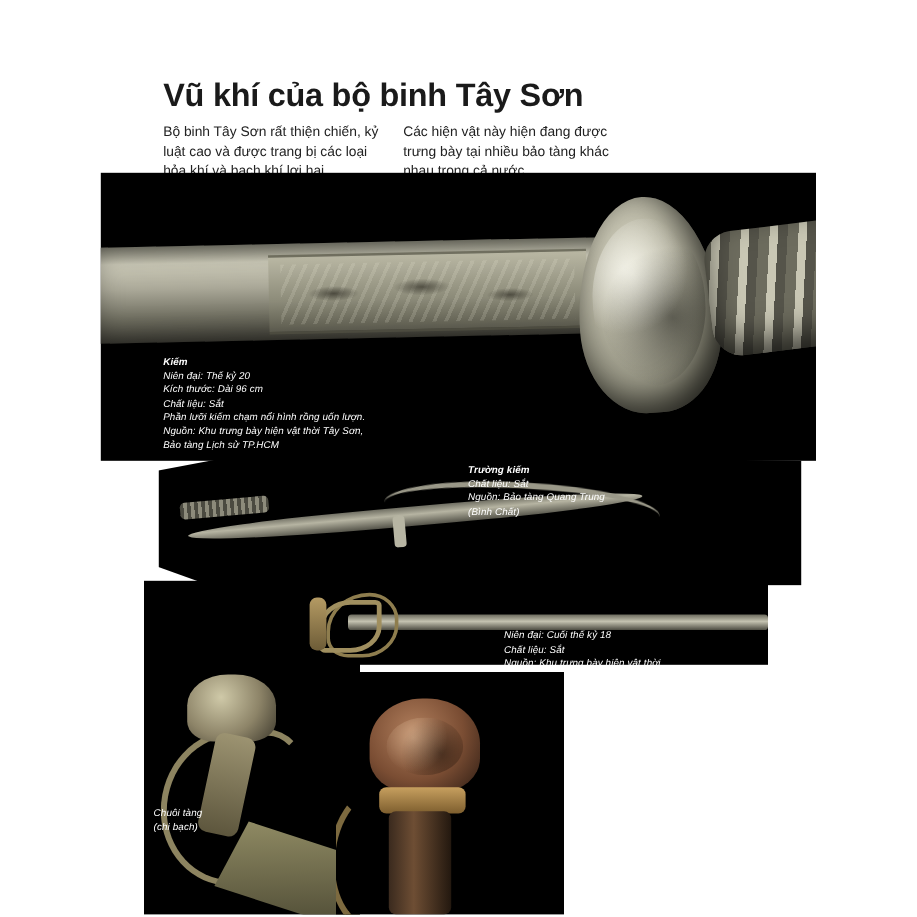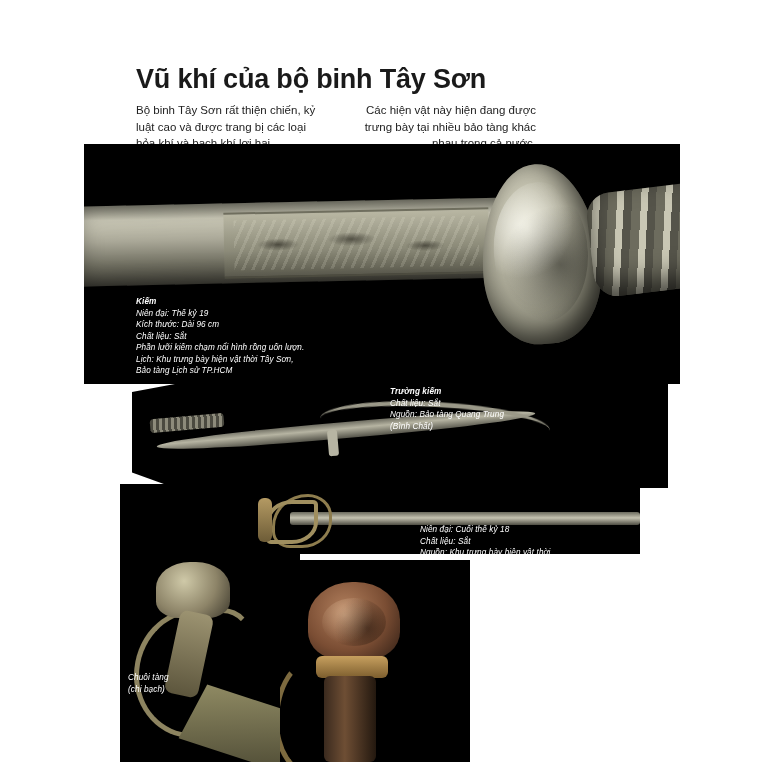--- a/index.html
+++ b/index.html
@@ -8,21 +8,21 @@
 
   
   .title{
     position:absolute;left:136px;top:46px;width:560px;
     font-size:27px;font-weight:bold;color:#1a1a1a;letter-spacing:-0.2px;
   }
   .intro-col{
     position:absolute;top:102px;font-size:11.5px;line-height:16.5px;color:#222;
   }
   .intro-col.left{left:136px;width:190px;}
-  .intro-col.right{left:336px;width:200px;text-align:right;}
+  .intro-col.right{left:336px;width:200px;}
 
   
   .photo{position:absolute;overflow:hidden;background:#000;}
 
   .plate1{left:84px;top:144px;width:596px;height:240px;}
   
   .p1-blade{
     position:absolute;left:-10px;top:58px;width:440px;height:80px;
     background:linear-gradient(180deg,#8e8d7e 0%,#cfcdbb 18%,#a9a797 45%,#6f6e60 75%,#43423a 100%);
     transform:rotate(-1.2deg);
@@ -178,25 +178,25 @@
   <div class="photo plate1">
     <div class="p1-blade"></div>
     <div class="p1-engrave"></div>
     <div class="p1-guard"></div>
     <div class="p1-pommel"></div>
 
   </div>
 
   <div class="cap" style="left:136px;top:296px;width:230px;">
     <b>Kiếm</b><br>
-    <span>Niên đại: Thế kỷ 19</span><br>
+    <span>Niên đại: Thế kỷ 20</span><br>
     <span>Kích thước: Dài 96 cm</span><br>
     <span>Chất liệu: Sắt</span><br>
     <span>Phần lưỡi kiếm chạm nổi hình rồng uốn lượn.</span><br>
-    <span>Lịch: Khu trưng bày hiện vật thời Tây Sơn,</span><br>
+    <span>Nguồn: Khu trưng bày hiện vật thời Tây Sơn,</span><br>
     <span>Bảo tàng Lịch sử TP.HCM</span>
   </div>
 
   <div class="photo plate2">
     <div class="p2-blade"></div>
     <div class="p2-curve"></div>
     <div class="p2-hilt"></div>
     <div class="p2-guard"></div>
   </div>
 

